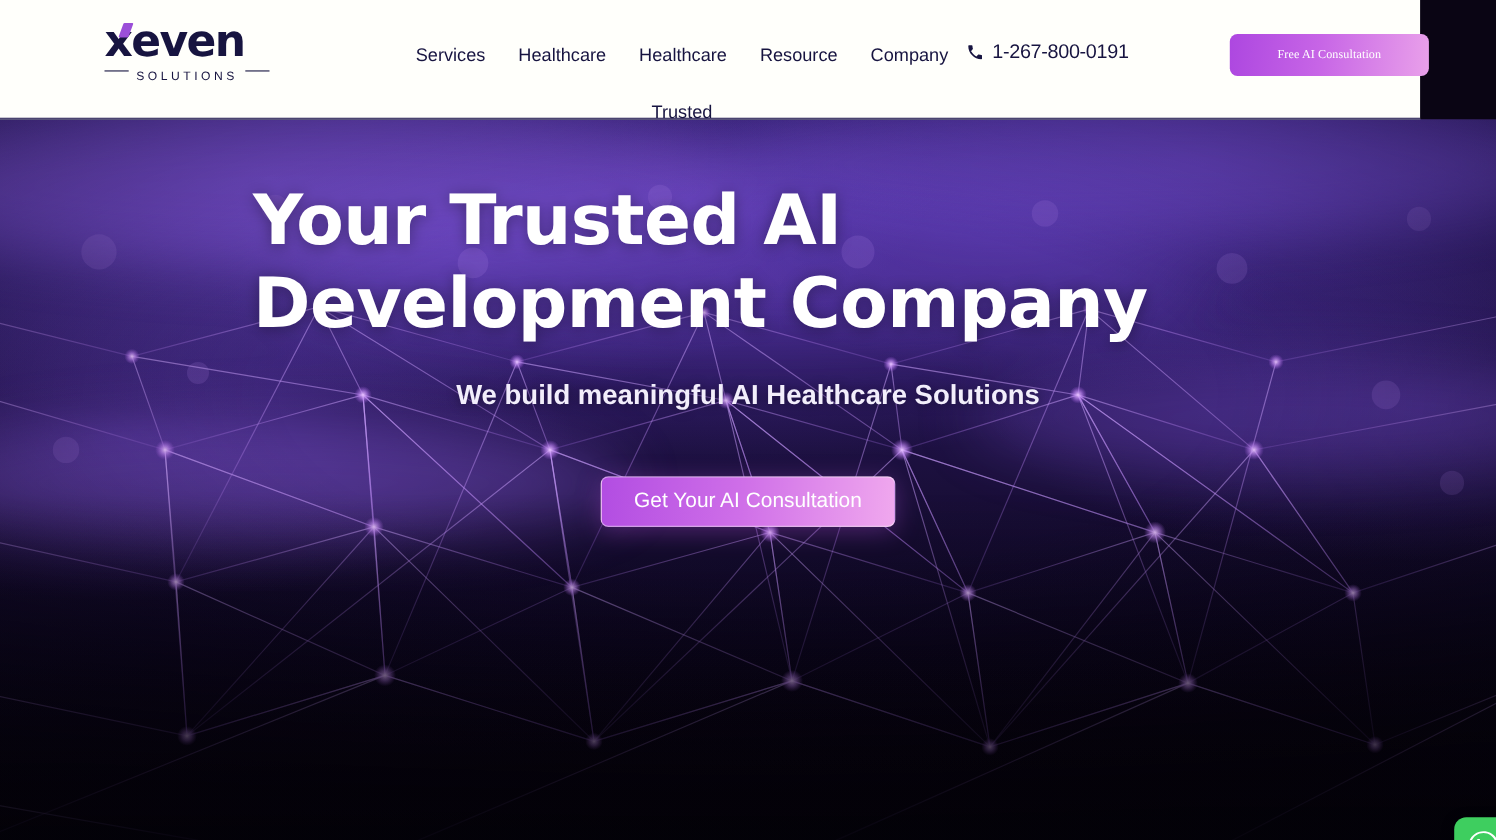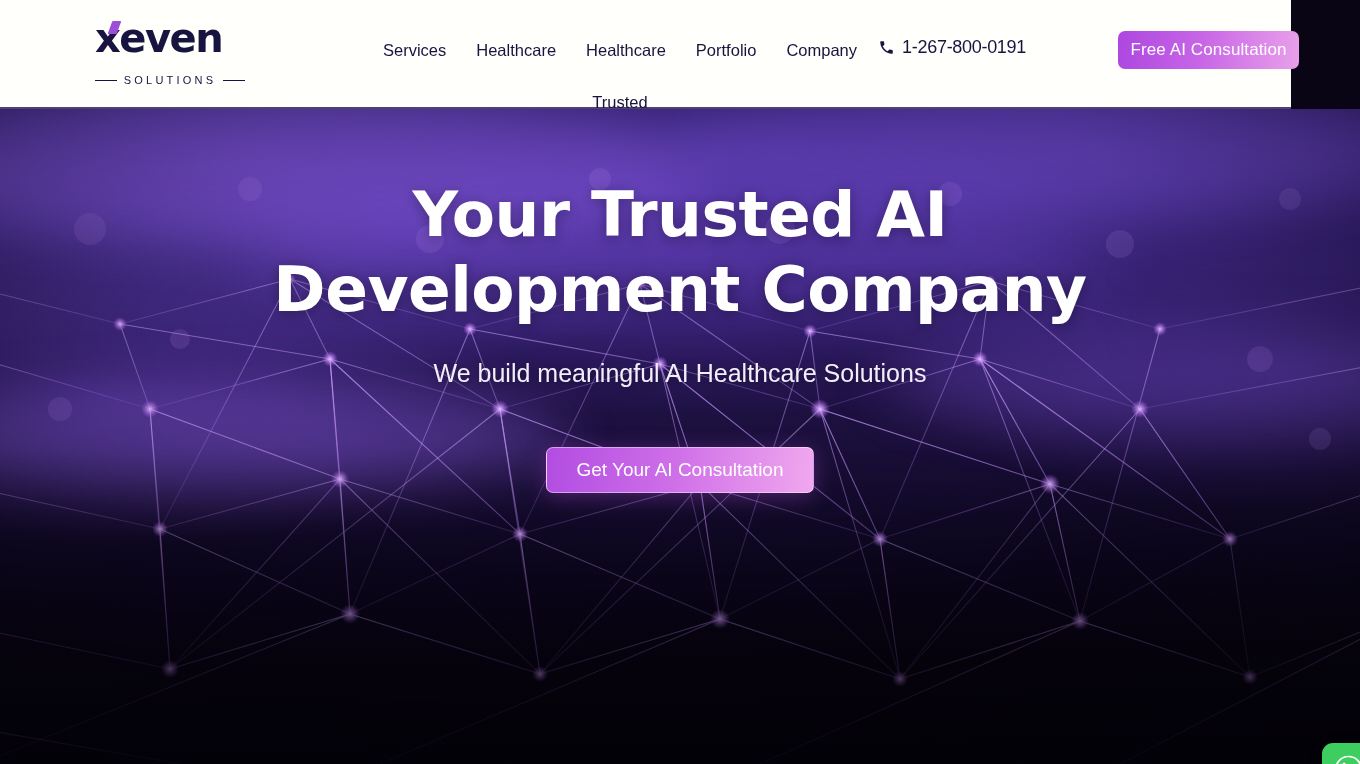--- a/index.html
+++ b/index.html
@@ -59,23 +59,23 @@
     left: 15px;
     top: 3px;
     width: 9px;
     height: 13px;
     background: #9b4fd8;
     transform: skewX(-20deg);
     border-radius: 1px;
   }
   .logo-tag {
     display: flex;
-    align-items: center;
+    align-items: flex-start;
     gap: 7px;
-    margin-top: 16px;
+    margin-top: 6px;
   }
   .logo-tag .rule {
     flex: 1;
     height: 1px;
     background: #171440;
   }
   .logo-tag .txt {
     font-size: 11px;
     letter-spacing: 3.2px;
     color: #171440;
@@ -128,22 +128,22 @@
   .header-cta {
     position: absolute;
     left: 1118px;
     top: 31px;
     width: 181px;
     height: 38px;
     border: none;
     border-radius: 7px;
     background: linear-gradient(95deg, #ad47e0 0%, #c765e6 45%, #e9a0ea 100%);
     color: #ffffff;
-    font-size: 17px;
-    font-family: Liberation Sans, sans-serif;
+    font-size: 11px;
+    font-family: Liberation Serif, serif;
     cursor: pointer;
     letter-spacing: 0.1px;
   }
 
   
   .hero {
     position: absolute;
     top: 109px; left: 0;
     width: 1360px;
     height: 655px;
@@ -173,38 +173,38 @@
 
   .hero-content {
     position: absolute;
     inset: 0;
     display: flex;
     flex-direction: column;
     align-items: center;
     z-index: 5;
   }
   .hero-title {
-    margin-top: 68px;
+    margin-top: 54px;
     width: 900px;
-    text-align: center;
+    text-align: left;
     font-family: "DejaVu Sans", sans-serif;
     font-size: 63px;
     line-height: 75px;
     font-weight: 700;
     color: #ffffff;
     letter-spacing: -0.5px;
     text-shadow: 0 2px 14px rgba(0,0,0,0.35);
   }
   .hero-sub {
     margin-top: 26px;
     width: 760px;
     text-align: center;
     font-size: 25px;
     line-height: 40px;
-    font-weight: 400;
+    font-weight: 700;
     color: #f2eefb;
     text-shadow: 0 1px 10px rgba(0,0,0,0.4);
   }
   .hero-cta {
     margin-top: 54px;
     width: 268px;
     height: 46px;
     border: 1px solid rgba(255,255,255,0.45);
     border-radius: 7px;
     background: linear-gradient(95deg, #b24de2 0%, #cf6fe8 48%, #f0a8ee 100%);
@@ -247,21 +247,21 @@
         <span class="rule"></span>
         <span class="txt">SOLUTIONS</span>
         <span class="rule"></span>
       </span>
     </a>
 
     <nav class="nav">
       <a class="nav-item" href="#">Services</a>
       <a class="nav-item" href="#">Healthcare</a>
       <a class="nav-item" href="#">Healthcare</a>
-      <a class="nav-item" href="#">Portfolio</a>
+      <a class="nav-item" href="#">Resource</a>
       <a class="nav-item" href="#">Company</a>
       <a class="nav-item" href="#">Trusted</a>
     </nav>
 
     <a class="phone" href="#">
       <svg class="phone-icon" viewBox="0 0 24 24">
         <path fill="#171440" d="M6.6 10.8c1.6 3.1 4.1 5.6 7.2 7.2l2.4-2.4c.3-.3.7-.4 1.1-.3 1.2.4 2.4.6 3.7.6.6 0 1 .4 1 1V21c0 .6-.4 1-1 1C10.6 22 2 13.4 2 2.8c0-.6.4-1 1-1h4.1c.6 0 1 .4 1 1 0 1.3.2 2.5.6 3.7.1.4 0 .8-.3 1.1l-2.8 3.2z"></path>
       </svg>
       <span class="phone-num">1-267-800-0191</span>
     </a>

